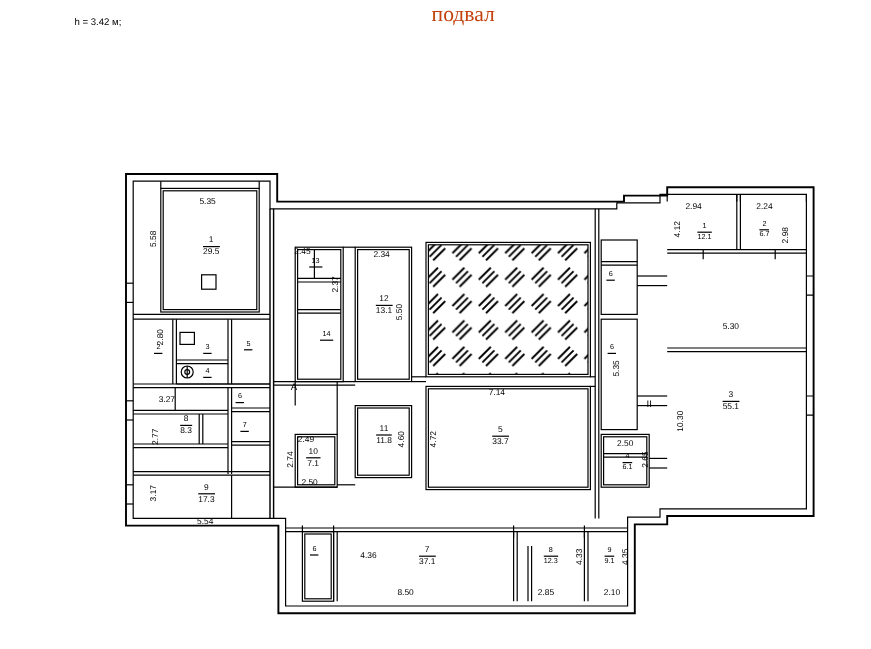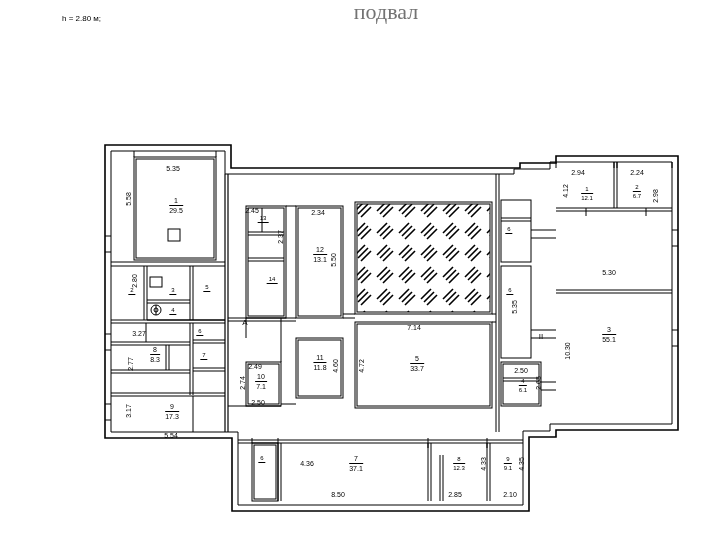--- a/index.html
+++ b/index.html
@@ -4,33 +4,33 @@
 <style>
   html,body{margin:0;padding:0;background:#ffffff;}
   body{width:726px;height:541px;position:relative;overflow:hidden;
        font-family:"Liberation Serif",serif;color:#000;}
   #plan{position:absolute;left:0;top:0;width:726px;height:541px;}
   .lbl{position:absolute;font-family:"Liberation Sans",sans-serif;
        font-size:7px;line-height:8px;color:#000;white-space:nowrap;}
   .lbl.c{transform:translate(-50%,-50%);}
   .lbl.rot{transform:translate(-50%,-50%) rotate(-90deg);transform-origin:center center;}
   .title{position:absolute;font-family:"Liberation Serif",serif;
-         font-size:22px;color:#737373;left:386px;top:12px;transform:translate(-50%,-50%);}
+         font-size:18px;color:#c2410c;left:386px;top:12px;transform:translate(-50%,-50%);}
   .hnote{position:absolute;font-family:"Liberation Sans",sans-serif;
          font-size:8px;color:#000;left:62px;top:14px;}
   .rm{position:absolute;transform:translate(-50%,-50%);text-align:center;
       font-family:"Liberation Sans",sans-serif;font-size:7px;line-height:8px;}
   .rm .num{display:block;border-bottom:1px solid #000;padding:0 2px;}
   .rm .area{display:block;padding-top:1px;}
   .rm.small{font-size:6px;line-height:7px;}
 </style>
 </head>
 <body>
 
-<div class="hnote">h = 2.80 м;</div>
+<div class="hnote">h = 3.42 м;</div>
 <div class="title">подвал</div>
 
 <svg id="plan" viewBox="0 0 726 541" xmlns="http://www.w3.org/2000/svg">
   <defs>
     <pattern id="hatchpat" width="22" height="22" patternUnits="userSpaceOnUse">
       <path d="M3 13 L13 3" stroke="#000" stroke-width="1.6" fill="none"></path>
       <path d="M6 16 L16 6" stroke="#000" stroke-width="1.6" fill="none"></path>
       <path d="M9 19 L19 9" stroke="#000" stroke-width="1.6" fill="none"></path>
     </pattern>
   </defs>

